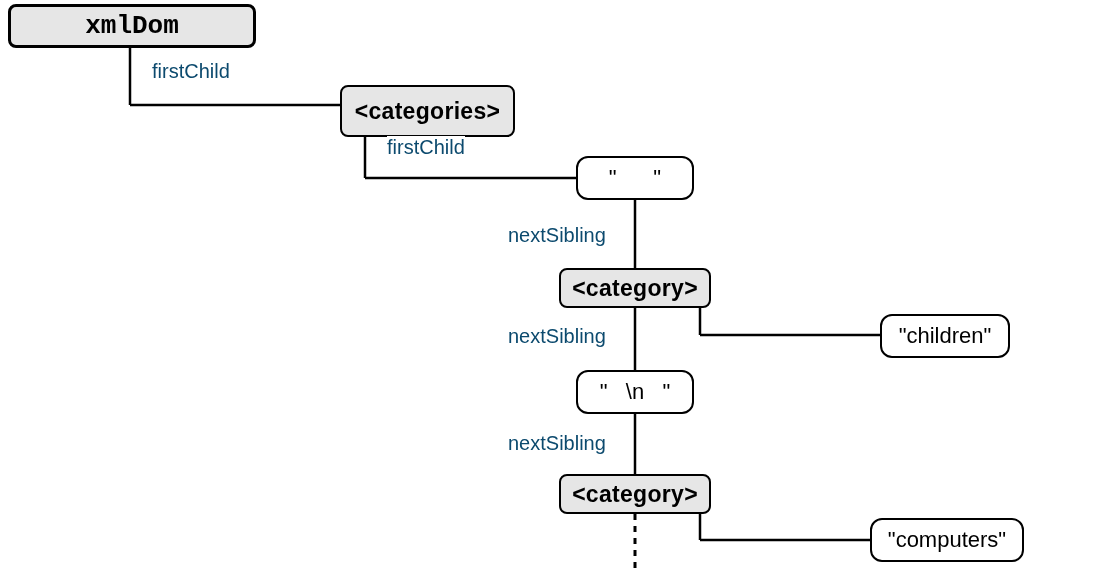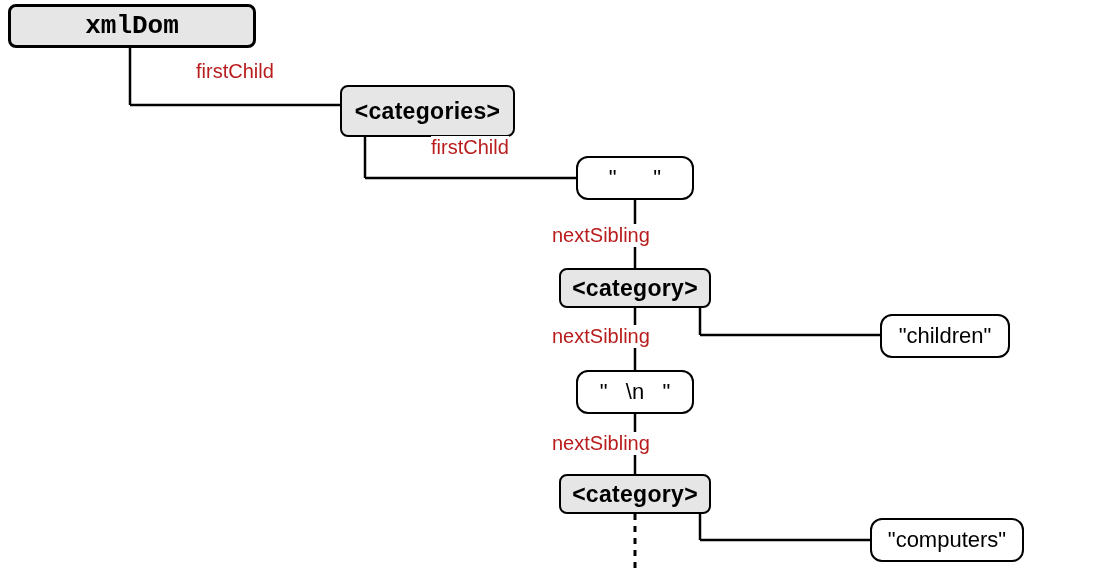--- a/index.html
+++ b/index.html
@@ -39,23 +39,22 @@
   }
   .text-node {
     font-family: "Helvetica Neue", Arial, sans-serif;
     font-weight: 400;
     font-size: 22px;
   }
   .edge-label {
     position: absolute;
     font-family: "Helvetica Neue", Arial, sans-serif;
     font-size: 20px;
-    color: #b91c1c;
+    color: #0c4a6e;
     background: #fff;
-    margin-left: 44px;
   }
   svg.lines {
     position: absolute;
     left: 0; top: 0;
     width: 1095px;
     height: 573px;
     pointer-events: none;
   }
   line.solid {
     stroke: #000;

